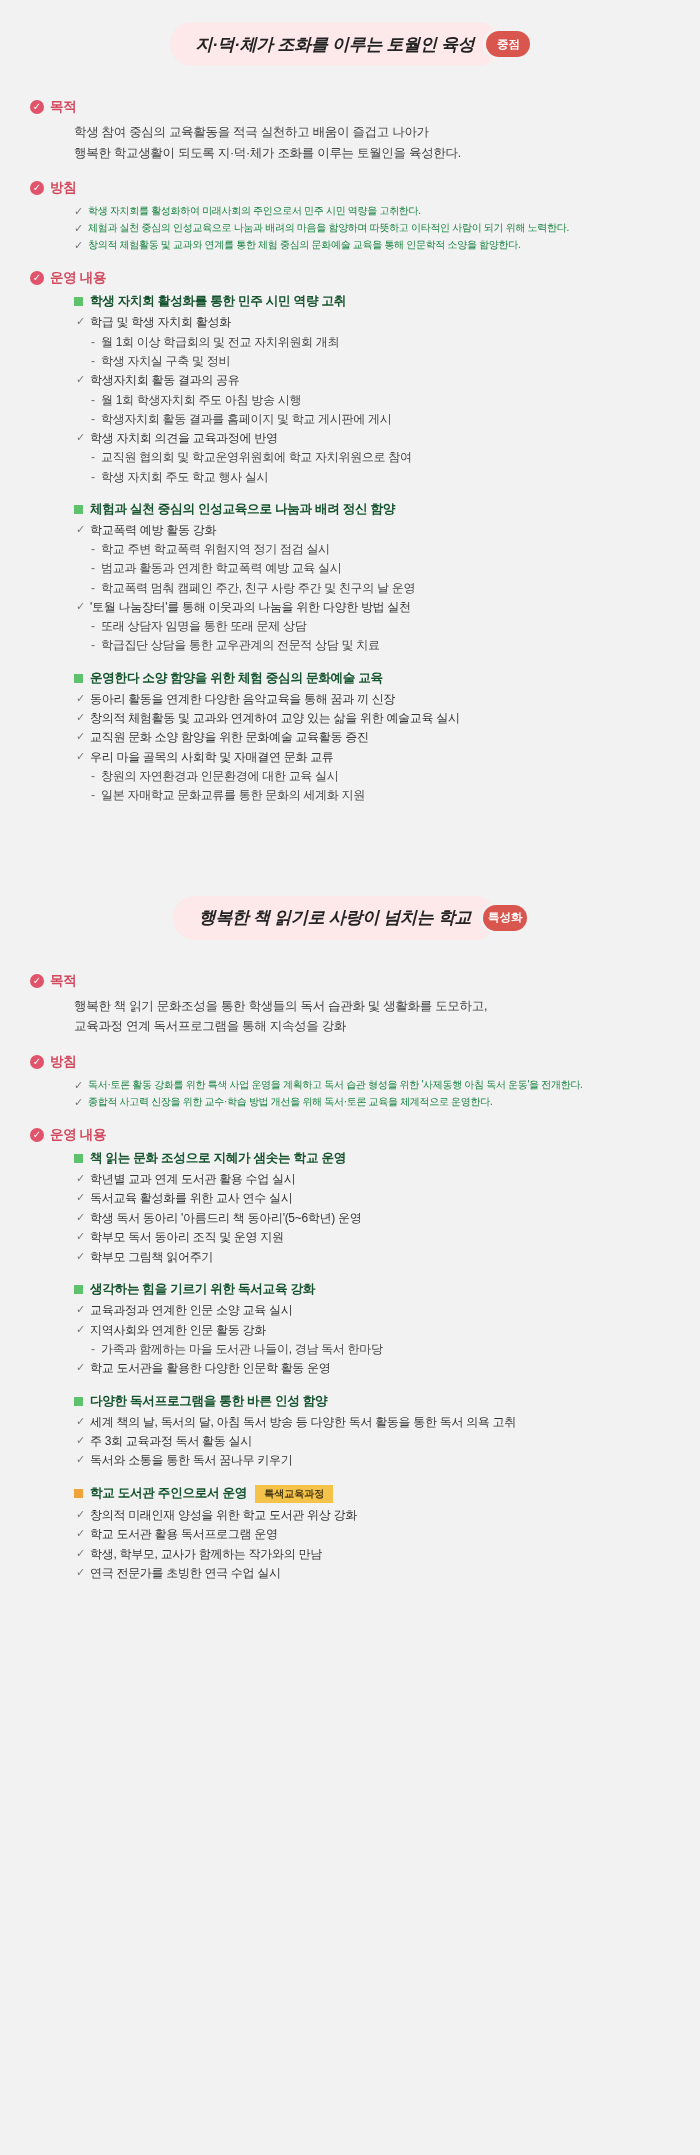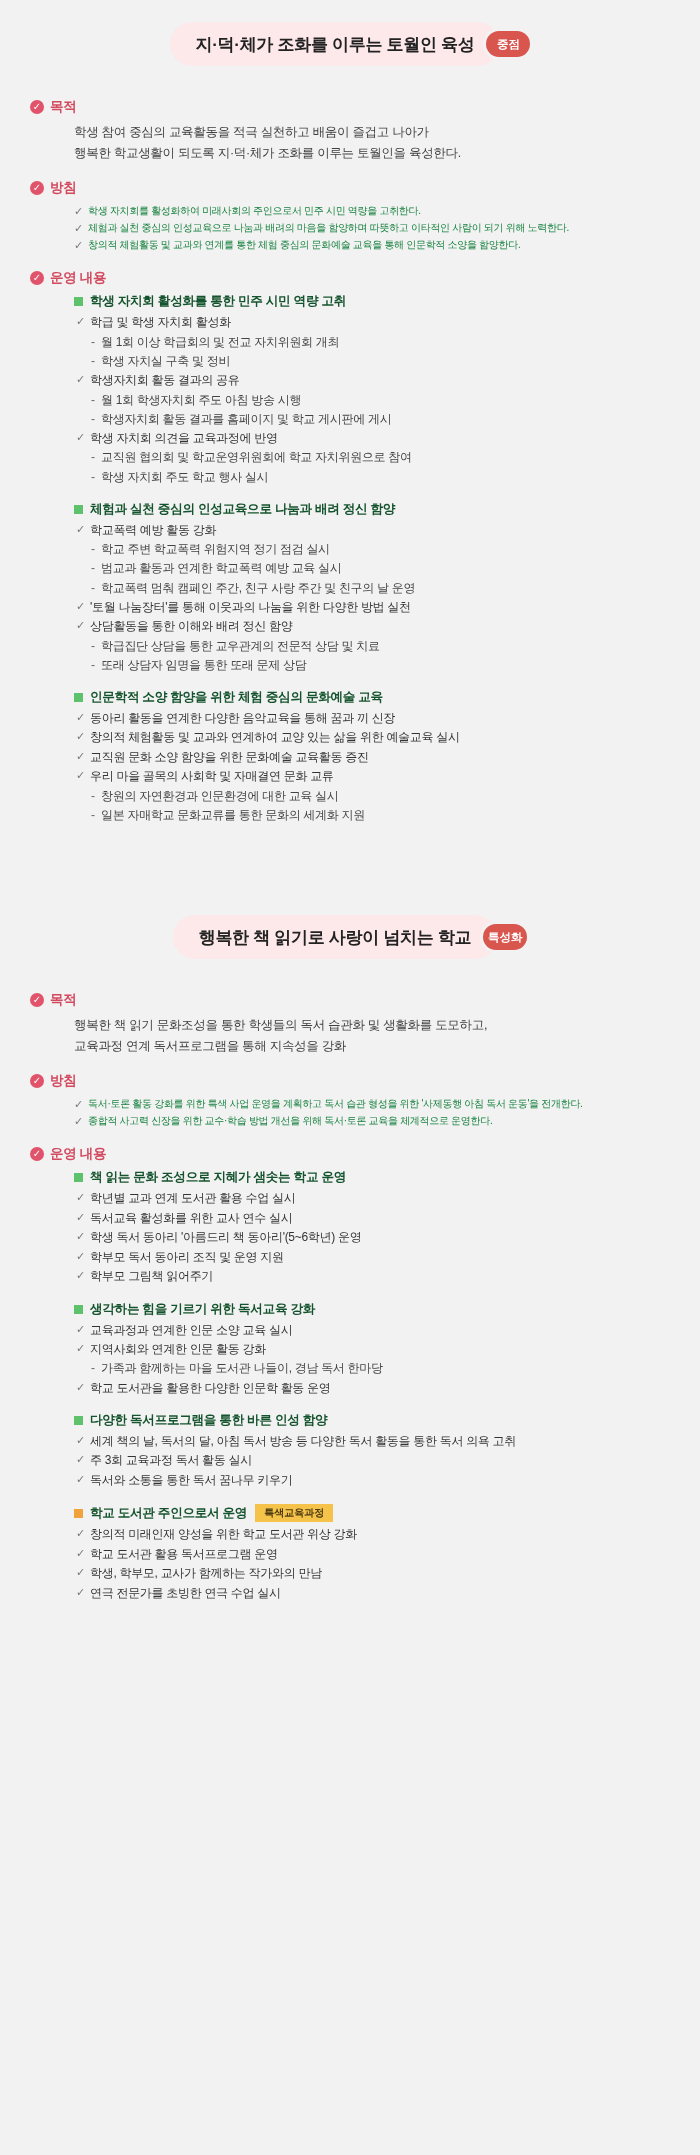--- a/index.html
+++ b/index.html
@@ -37,20 +37,21 @@
     align-items: center;
     padding: 0 26px;
     min-width: 320px;
     justify-content: center;
   }
   .banner-text {
     font-size: 17px;
     font-weight: bold;
     color: #222;
     letter-spacing: -0.3px;
+    font-style: italic;
   }
   .banner-badge {
     margin-left: -14px;
     background: #d9564f;
     color: #fff;
     font-size: 11.5px;
     font-weight: bold;
     border-radius: 16px;
     width: 44px;
     height: 26px;
@@ -249,31 +250,30 @@
             <span class="block-title">체험과 실천 중심의 인성교육으로 나눔과 배려 정신 함양</span>
           </div>
           <ul class="chk">
             <li>학교폭력 예방 활동 강화</li>
             <ul class="dash">
               <li>학교 주변 학교폭력 위험지역 정기 점검 실시</li>
               <li>범교과 활동과 연계한 학교폭력 예방 교육 실시</li>
               <li>학교폭력 멈춰 캠페인 주간, 친구 사랑 주간 및 친구의 날 운영</li>
             </ul>
             <li>'토월 나눔장터'를 통해 이웃과의 나눔을 위한 다양한 방법 실천</li>
-            <li>상담활동을 통한 이해와 배려 정신 함양</li>
-            <ul class="dash">
+            <ul class="dash">
+              <li>또래 상담자 임명을 통한 또래 문제 상담</li>
               <li>학급집단 상담을 통한 교우관계의 전문적 상담 및 치료</li>
-              <li>또래 상담자 임명을 통한 또래 문제 상담</li>
-            </ul>
-          </ul>
-        </div>
-        <div class="block">
-          <div class="block-head">
-            <span class="sq"></span>
-            <span class="block-title">인문학적 소양 함양을 위한 체험 중심의 문화예술 교육</span>
+            </ul>
+          </ul>
+        </div>
+        <div class="block">
+          <div class="block-head">
+            <span class="sq"></span>
+            <span class="block-title">운영한다 소양 함양을 위한 체험 중심의 문화예술 교육</span>
           </div>
           <ul class="chk">
             <li>동아리 활동을 연계한 다양한 음악교육을 통해 꿈과 끼 신장</li>
             <li>창의적 체험활동 및 교과와 연계하여 교양 있는 삶을 위한 예술교육 실시</li>
             <li>교직원 문화 소양 함양을 위한 문화예술 교육활동 증진</li>
             <li>우리 마을 골목의 사회학 및 자매결연 문화 교류</li>
             <ul class="dash">
               <li>창원의 자연환경과 인문환경에 대한 교육 실시</li>
               <li>일본 자매학교 문화교류를 통한 문화의 세계화 지원</li>
             </ul>

